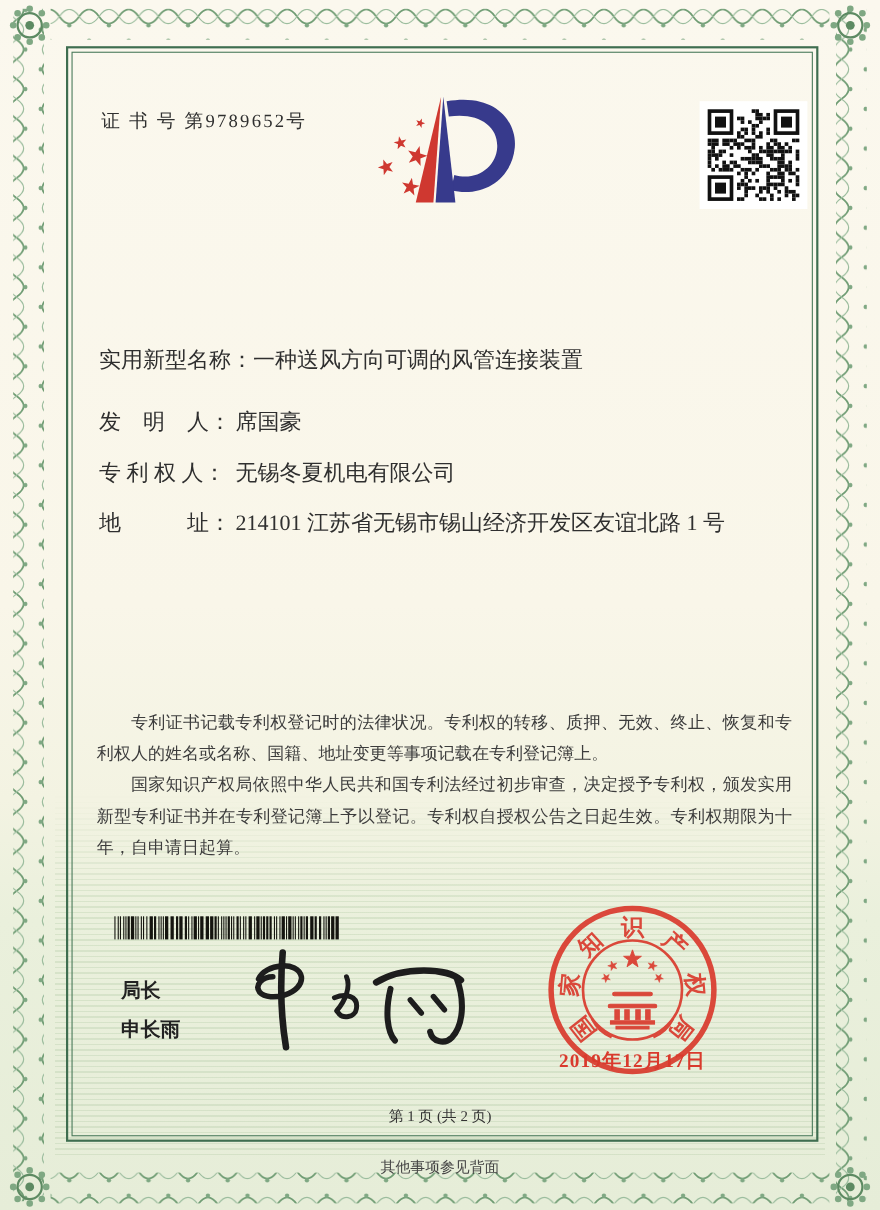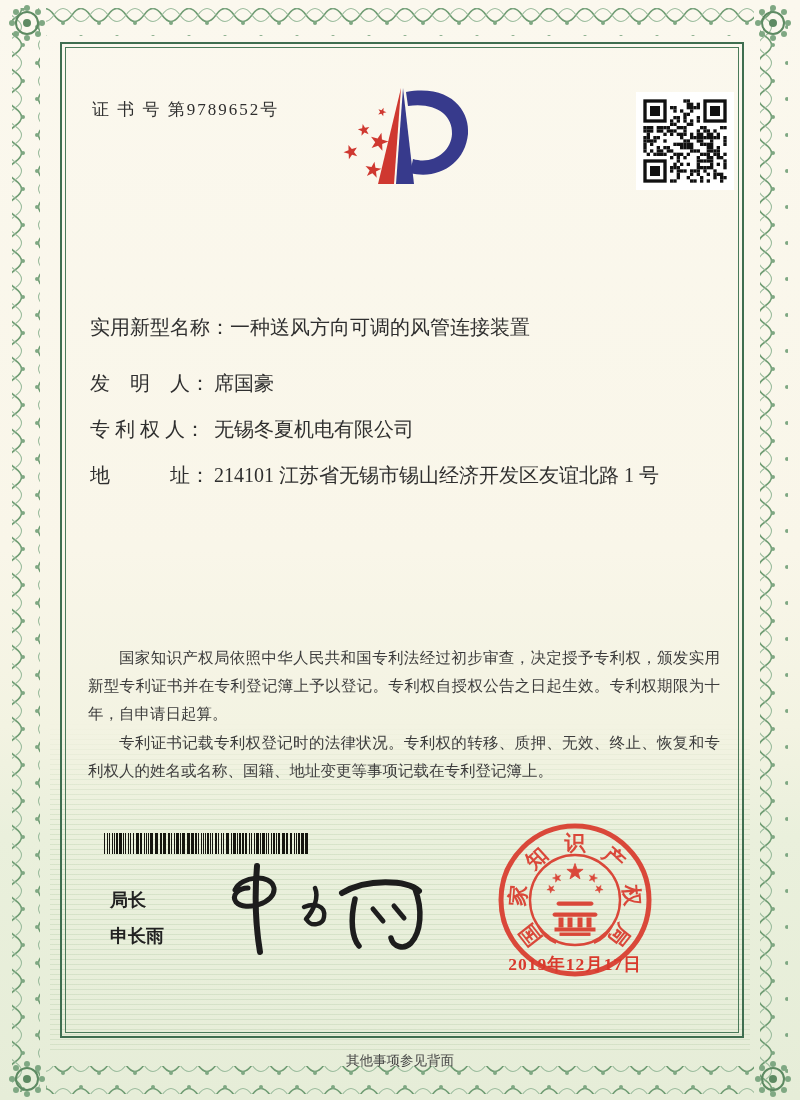--- a/index.html
+++ b/index.html
@@ -337,22 +337,22 @@
     </div>
     <div class="frow">
       <span class="flabel">专 利 权 人：</span><span class="fvalue">无锡冬夏机电有限公司</span>
     </div>
     <div class="frow">
       <span class="flabel">地　　　址：</span><span class="fvalue">214101 江苏省无锡市锡山经济开发区友谊北路 1 号</span>
     </div>
   </div>
 
   <div class="paras">
+    <p>专利证书记载专利权登记时的法律状况。专利权的转移、质押、无效、终止、恢复和专利权人的姓名或名称、国籍、地址变更等事项记载在专利登记簿上。</p>
     <p>国家知识产权局依照中华人民共和国专利法经过初步审查，决定授予专利权，颁发实用新型专利证书并在专利登记簿上予以登记。专利权自授权公告之日起生效。专利权期限为十年，自申请日起算。</p>
-    <p>专利证书记载专利权登记时的法律状况。专利权的转移、质押、无效、终止、恢复和专利权人的姓名或名称、国籍、地址变更等事项记载在专利登记簿上。</p>
   </div>
 
   <div class="barcode" id="barcode">
       <span style="width: 1px; background: rgb(21, 21, 15); margin-right: 2px;"></span>
       <span style="width: 1px; background: rgb(21, 21, 15); margin-right: 1px;"></span>
       <span style="width: 1px; background: rgb(21, 21, 15); margin-right: 2px;"></span>
       <span style="width: 1px; background: rgb(21, 21, 15); margin-right: 1px;"></span>
       <span style="width: 1px; background: rgb(21, 21, 15); margin-right: 1px;"></span>
       <span style="width: 2px; background: rgb(21, 21, 15); margin-right: 1px;"></span>
       <span style="width: 3px; background: rgb(21, 21, 15); margin-right: 1px;"></span>
@@ -462,15 +462,16 @@
           <text x="107" y="34" text-anchor="middle" font-size="21" font-weight="700" fill="#d93a2d" transform="rotate(-42.66666666666667 107 84)">知</text>
           <text x="107" y="34" text-anchor="middle" font-size="21" font-weight="700" fill="#d93a2d" transform="rotate(0 107 84)">识</text>
           <text x="107" y="34" text-anchor="middle" font-size="21" font-weight="700" fill="#d93a2d" transform="rotate(42.66666666666666 107 84)">产</text>
           <text x="107" y="34" text-anchor="middle" font-size="21" font-weight="700" fill="#d93a2d" transform="rotate(85.33333333333334 107 84)">权</text>
           <text x="107" y="34" text-anchor="middle" font-size="21" font-weight="700" fill="#d93a2d" transform="rotate(128 107 84)">局</text>
         </g>
     </g>
   </svg>
   <div class="seal-date">2019年12月17日</div>
 
+  <div class="page-info">第 1 页 (共 2 页)</div>
   <div class="footer-note">其他事项参见背面</div>
 
 </div>
 
 </body></html>

